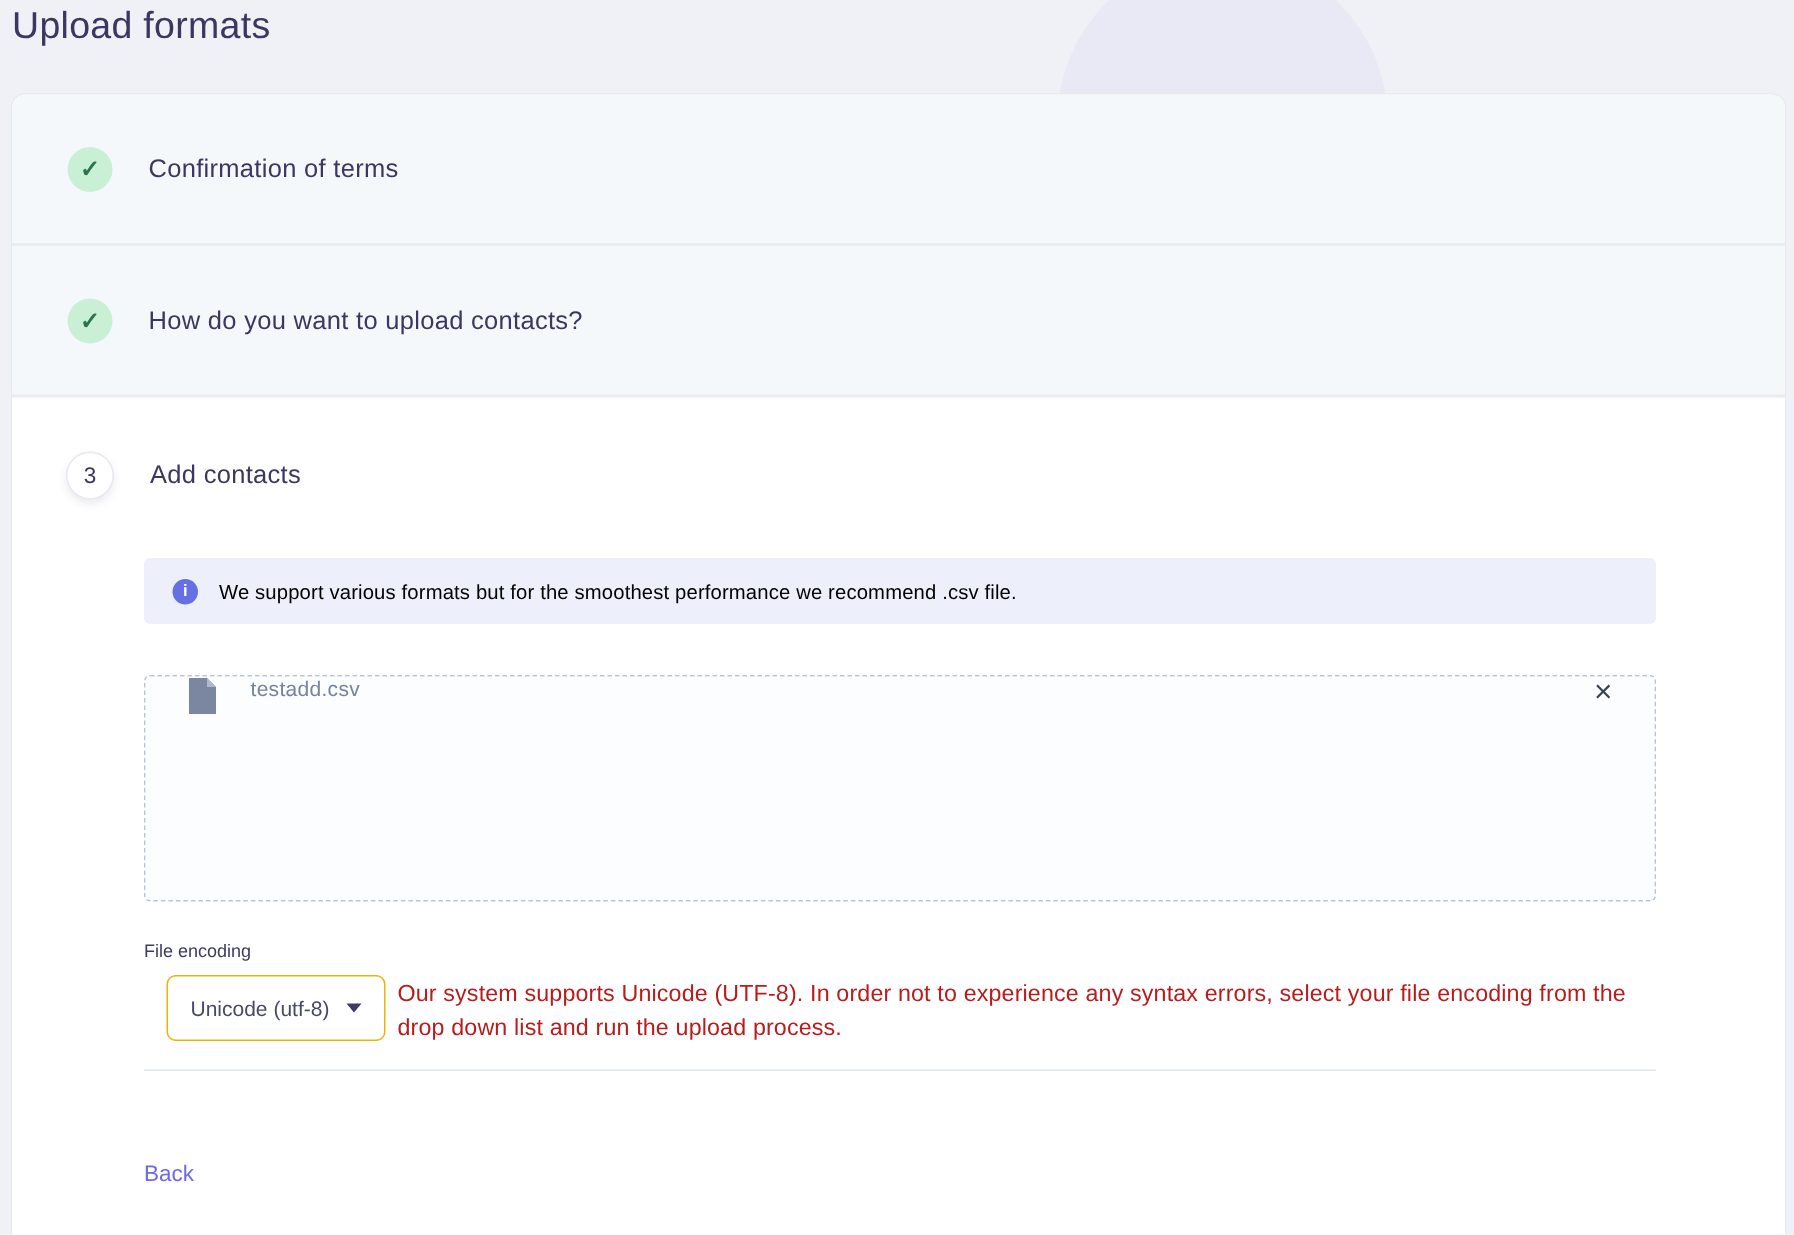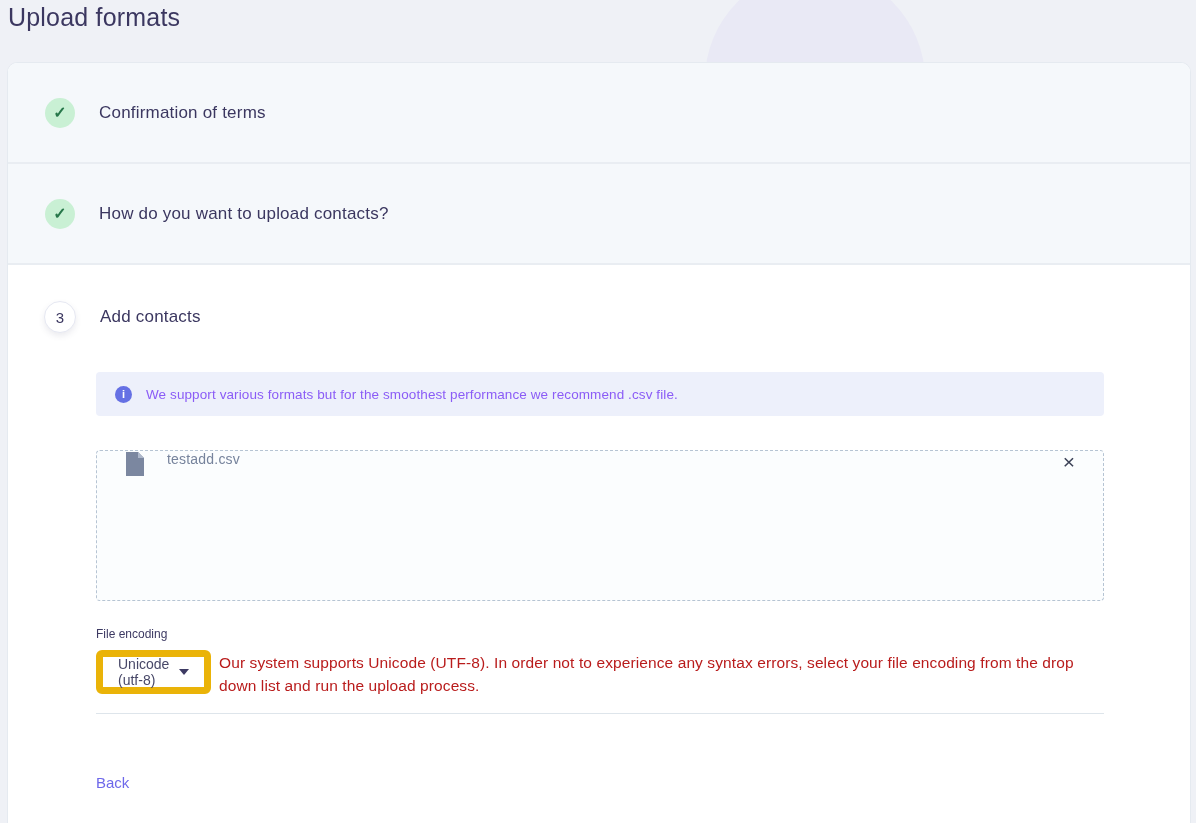--- a/index.html
+++ b/index.html
@@ -98,21 +98,21 @@
     color: #ffffff;
     font-size: 11px;
     font-weight: bold;
     font-style: normal;
     display: flex; align-items: center; justify-content: center;
     flex: 0 0 auto;
   }
   .info-text {
     margin-left: 14px;
     font-size: 13.5px;
-    color: #8b5cf6;
+    color: #000000;
     letter-spacing: 0.1px;
   }
   .dropzone {
     margin-top: 34px;
     height: 151px;
     border: 1px dashed #b6c4d3;
     border-radius: 4px;
     background: #fbfdfe;
     display: flex;
     align-items: flex-start;
@@ -139,30 +139,31 @@
     margin-top: 26px;
     font-size: 12px;
     color: #3d3a63;
   }
   .encoding-row {
     margin-top: 9px;
     display: flex;
     align-items: flex-start;
   }
   .select {
-    width: 115px; height: 44px;
-    border: 7px solid #eab308;
+    width: 146px; height: 44px;
+    border: 1px solid #eab308;
     border-radius: 6px;
     background: #ffffff;
     display: flex;
     align-items: center;
     justify-content: space-between;
     padding: 0 15px;
     cursor: pointer;
     flex: 0 0 auto;
+    margin-left: 15px;
   }
   .select-value { font-size: 14px; color: #484868; }
   .caret-down {
     width: 0; height: 0;
     border-left: 5px solid transparent;
     border-right: 5px solid transparent;
     border-top: 6px solid #3d3a63;
   }
   .help-text {
     margin-left: 8px;

